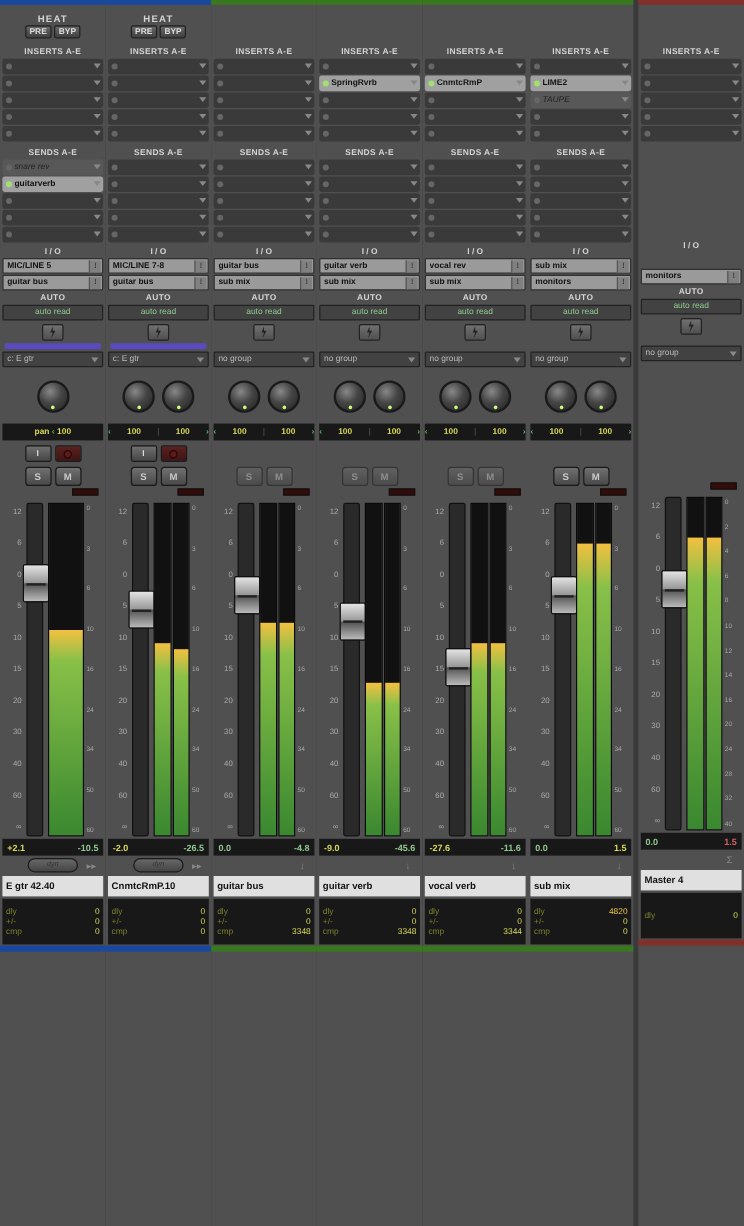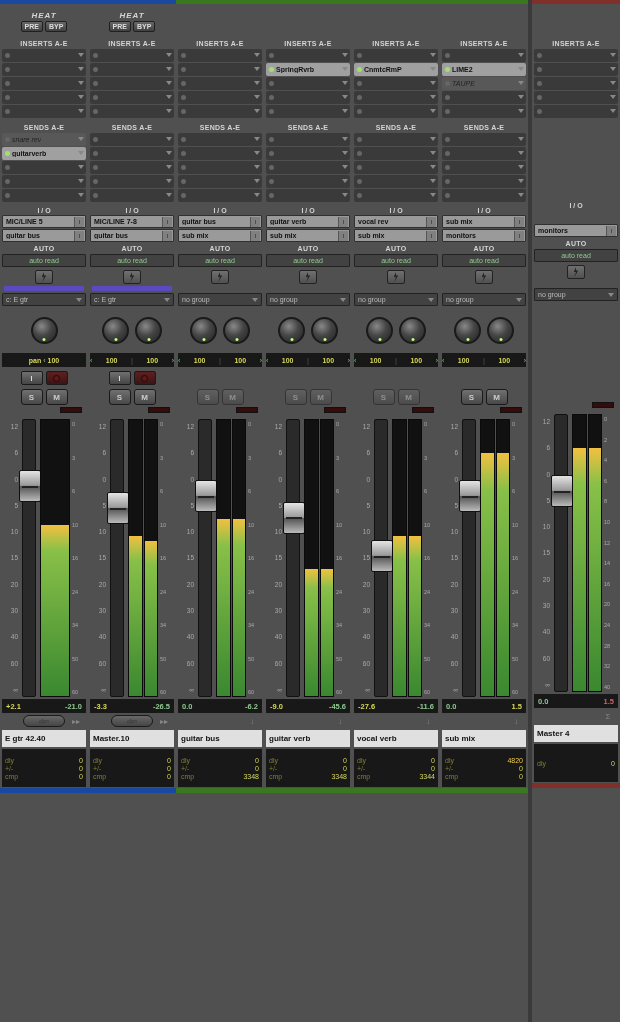--- a/index.html
+++ b/index.html
@@ -22,21 +22,21 @@
   .mixer{display:flex;height:100%;}
   .gap{width:4px;background:var(--bg);}
   .strip{flex:1;background:var(--strip);display:flex;flex-direction:column;font-size:8px;color:var(--text);min-width:0;}
   
   .topbar{height:4px;}
   .c-blue{background:var(--blue);}
   .c-green{background:var(--topgreen);}
   .c-red{background:var(--topred);}
   
   .heat{height:34px;display:flex;flex-direction:column;align-items:center;justify-content:center;gap:1px;}
-  .heat-label{font-weight:bold;font-size:8px;letter-spacing:1px;font-style:italic;}
+  .heat-label{font-weight:bold;font-size:8px;letter-spacing:1px;}
   .heat-btns{display:flex;gap:2px;}
   .heat-btn{background:linear-gradient(#686868,#404040);border:1px solid #202020;border-radius:2px;padding:1px 3px;font-size:7px;font-weight:bold;color:#ddd;}
   
   .sec-label{font-size:7px;font-weight:bold;text-align:center;padding:2px 0;letter-spacing:0.3px;}
   
   .slots{display:flex;flex-direction:column;gap:1px;padding:0 2px;}
   .slot{height:13px;background:var(--slot);border-radius:2px;display:flex;align-items:center;padding:0 3px;position:relative;font-size:7px;overflow:hidden;}
   .slot.light{background:#a0a0a0;color:#111;font-weight:600;}
   .slot.dim{background:#585858;color:#222;font-style:italic;}
   .slot .dot{width:5px;height:5px;border-radius:50%;background:#666;margin-right:2px;flex:none;}
@@ -256,21 +256,21 @@
           <div>10</div>
           <div>16</div>
           <div>24</div>
           <div>34</div>
           <div>50</div>
           <div>60</div>
         </div>
       </div>
       <div class="db-row">
         <span class="db-vol">+2.1</span>
-        <span class="db-peak ">-21.0</span>
+        <span class="db-peak ">-10.5</span>
       </div>
       <div class="dyn-row">
         <div class="arrow-btn"></div>
         <div class="dyn-btn">dyn</div>
         <div class="arrow-btn">▸▸</div>
       </div>
       <div class="name-row">E gtr 42.40</div>
       <div class="dly-box">
         <div class="dly-line">
           <span class="dly-k">dly</span>
@@ -432,29 +432,29 @@
           <div>6</div>
           <div>10</div>
           <div>16</div>
           <div>24</div>
           <div>34</div>
           <div>50</div>
           <div>60</div>
         </div>
       </div>
       <div class="db-row">
-        <span class="db-vol">-3.3</span>
+        <span class="db-vol">-2.0</span>
         <span class="db-peak ">-26.5</span>
       </div>
       <div class="dyn-row">
         <div class="arrow-btn"></div>
         <div class="dyn-btn">dyn</div>
         <div class="arrow-btn">▸▸</div>
       </div>
-      <div class="name-row">Master.10</div>
+      <div class="name-row">CnmtcRmP.10</div>
       <div class="dly-box">
         <div class="dly-line">
           <span class="dly-k">dly</span>
           <span class="dly-v">0</span>
         </div>
         <div class="dly-line">
           <span class="dly-k">+/-</span>
           <span class="dly-v">0</span>
         </div>
         <div class="dly-line">
@@ -599,21 +599,21 @@
           <div>10</div>
           <div>16</div>
           <div>24</div>
           <div>34</div>
           <div>50</div>
           <div>60</div>
         </div>
       </div>
       <div class="db-row">
         <span class="db-vol zero">0.0</span>
-        <span class="db-peak ">-6.2</span>
+        <span class="db-peak ">-4.8</span>
       </div>
       <div class="dyn-row">
         <div class="arrow-btn" style="margin-left: auto;">↓</div>
       </div>
       <div class="name-row">guitar bus</div>
       <div class="dly-box">
         <div class="dly-line">
           <span class="dly-k">dly</span>
           <span class="dly-v">0</span>
         </div>

